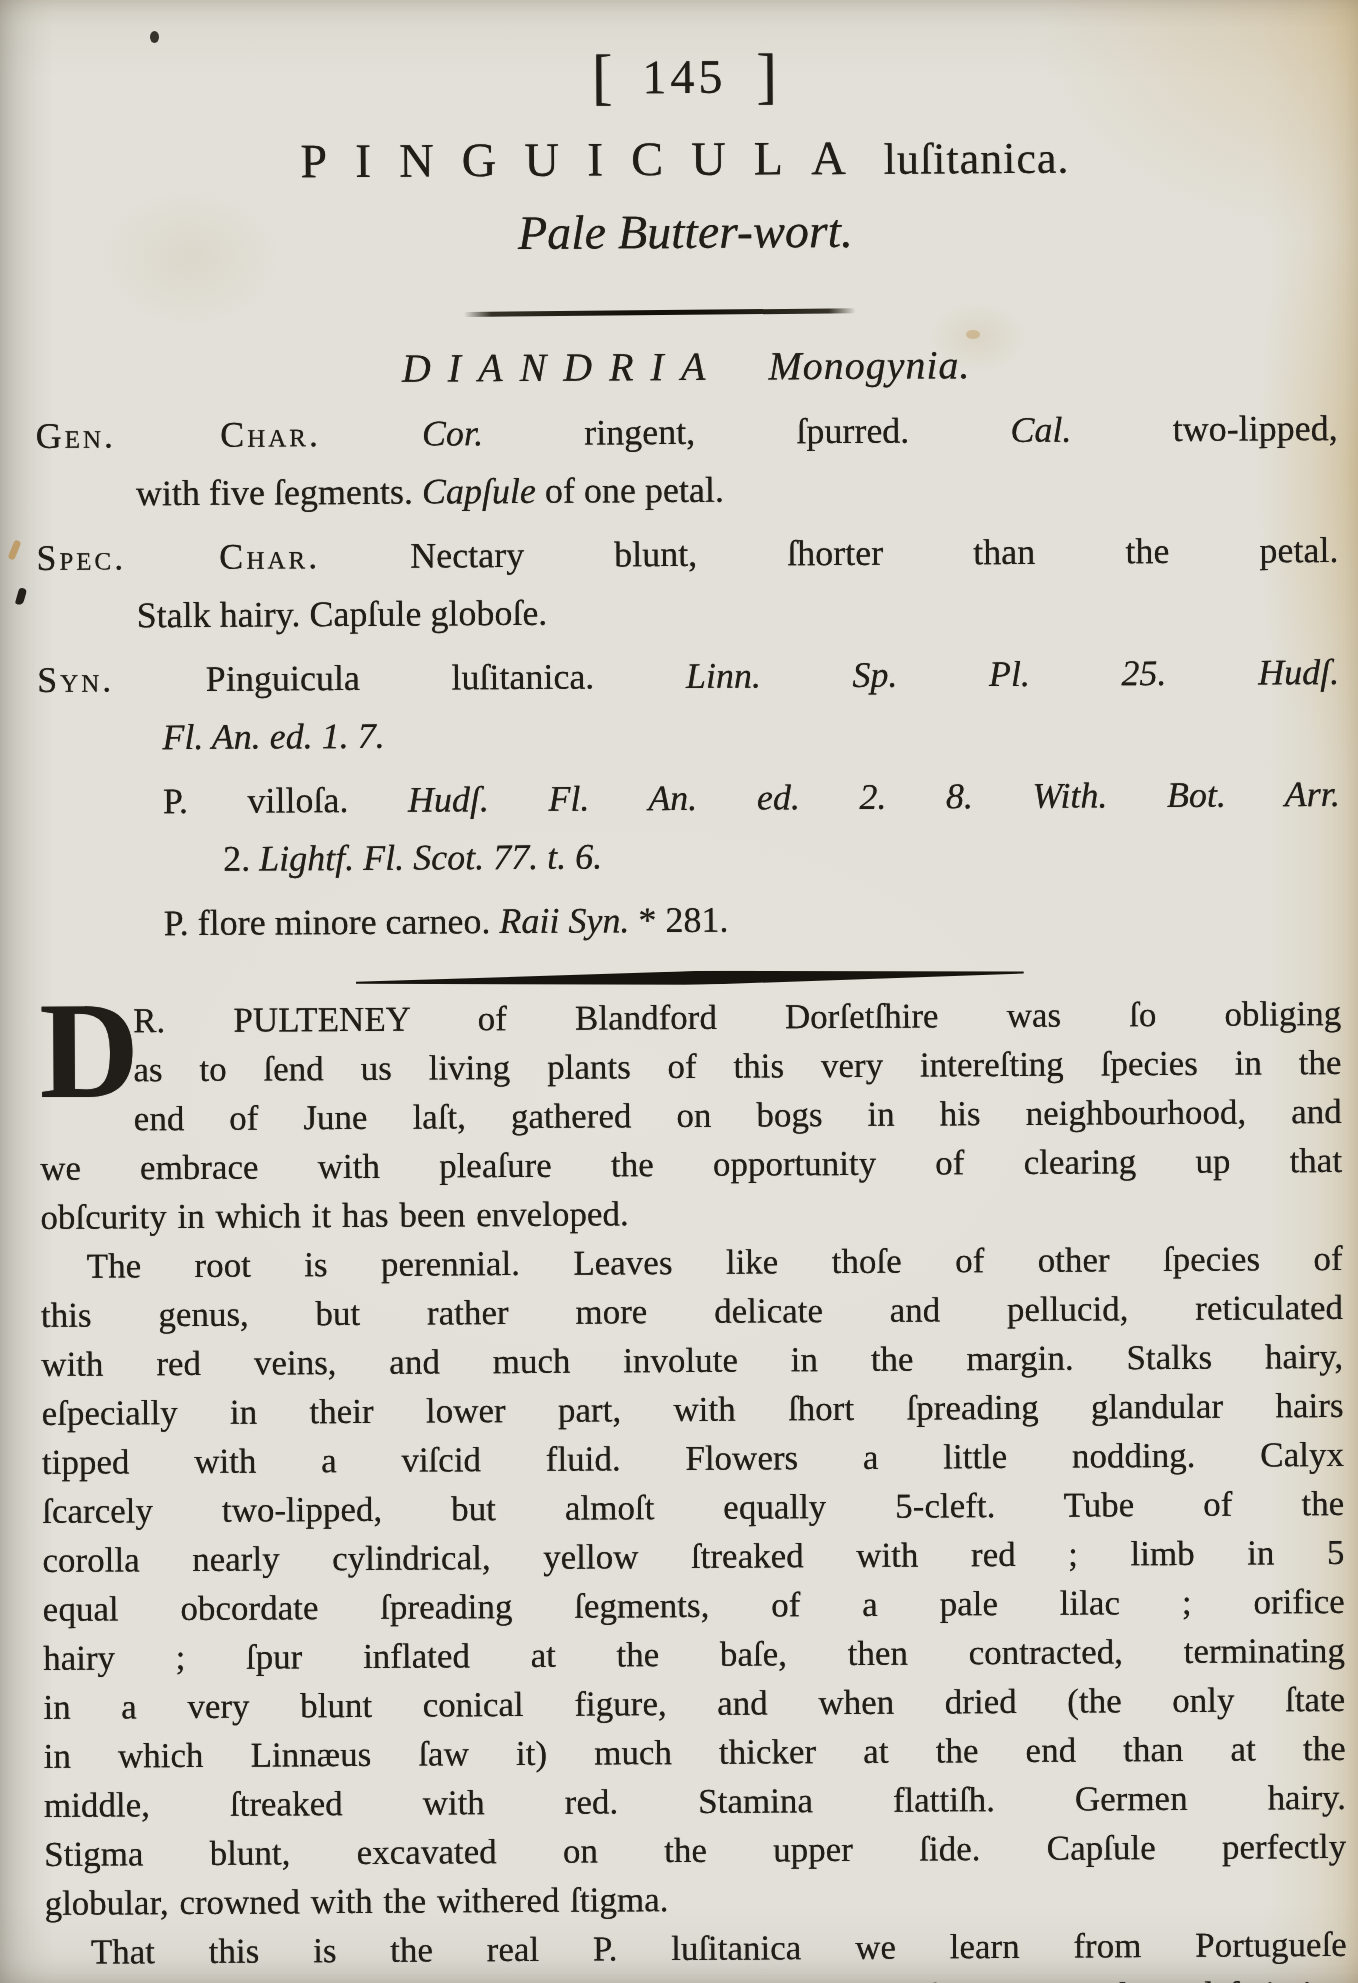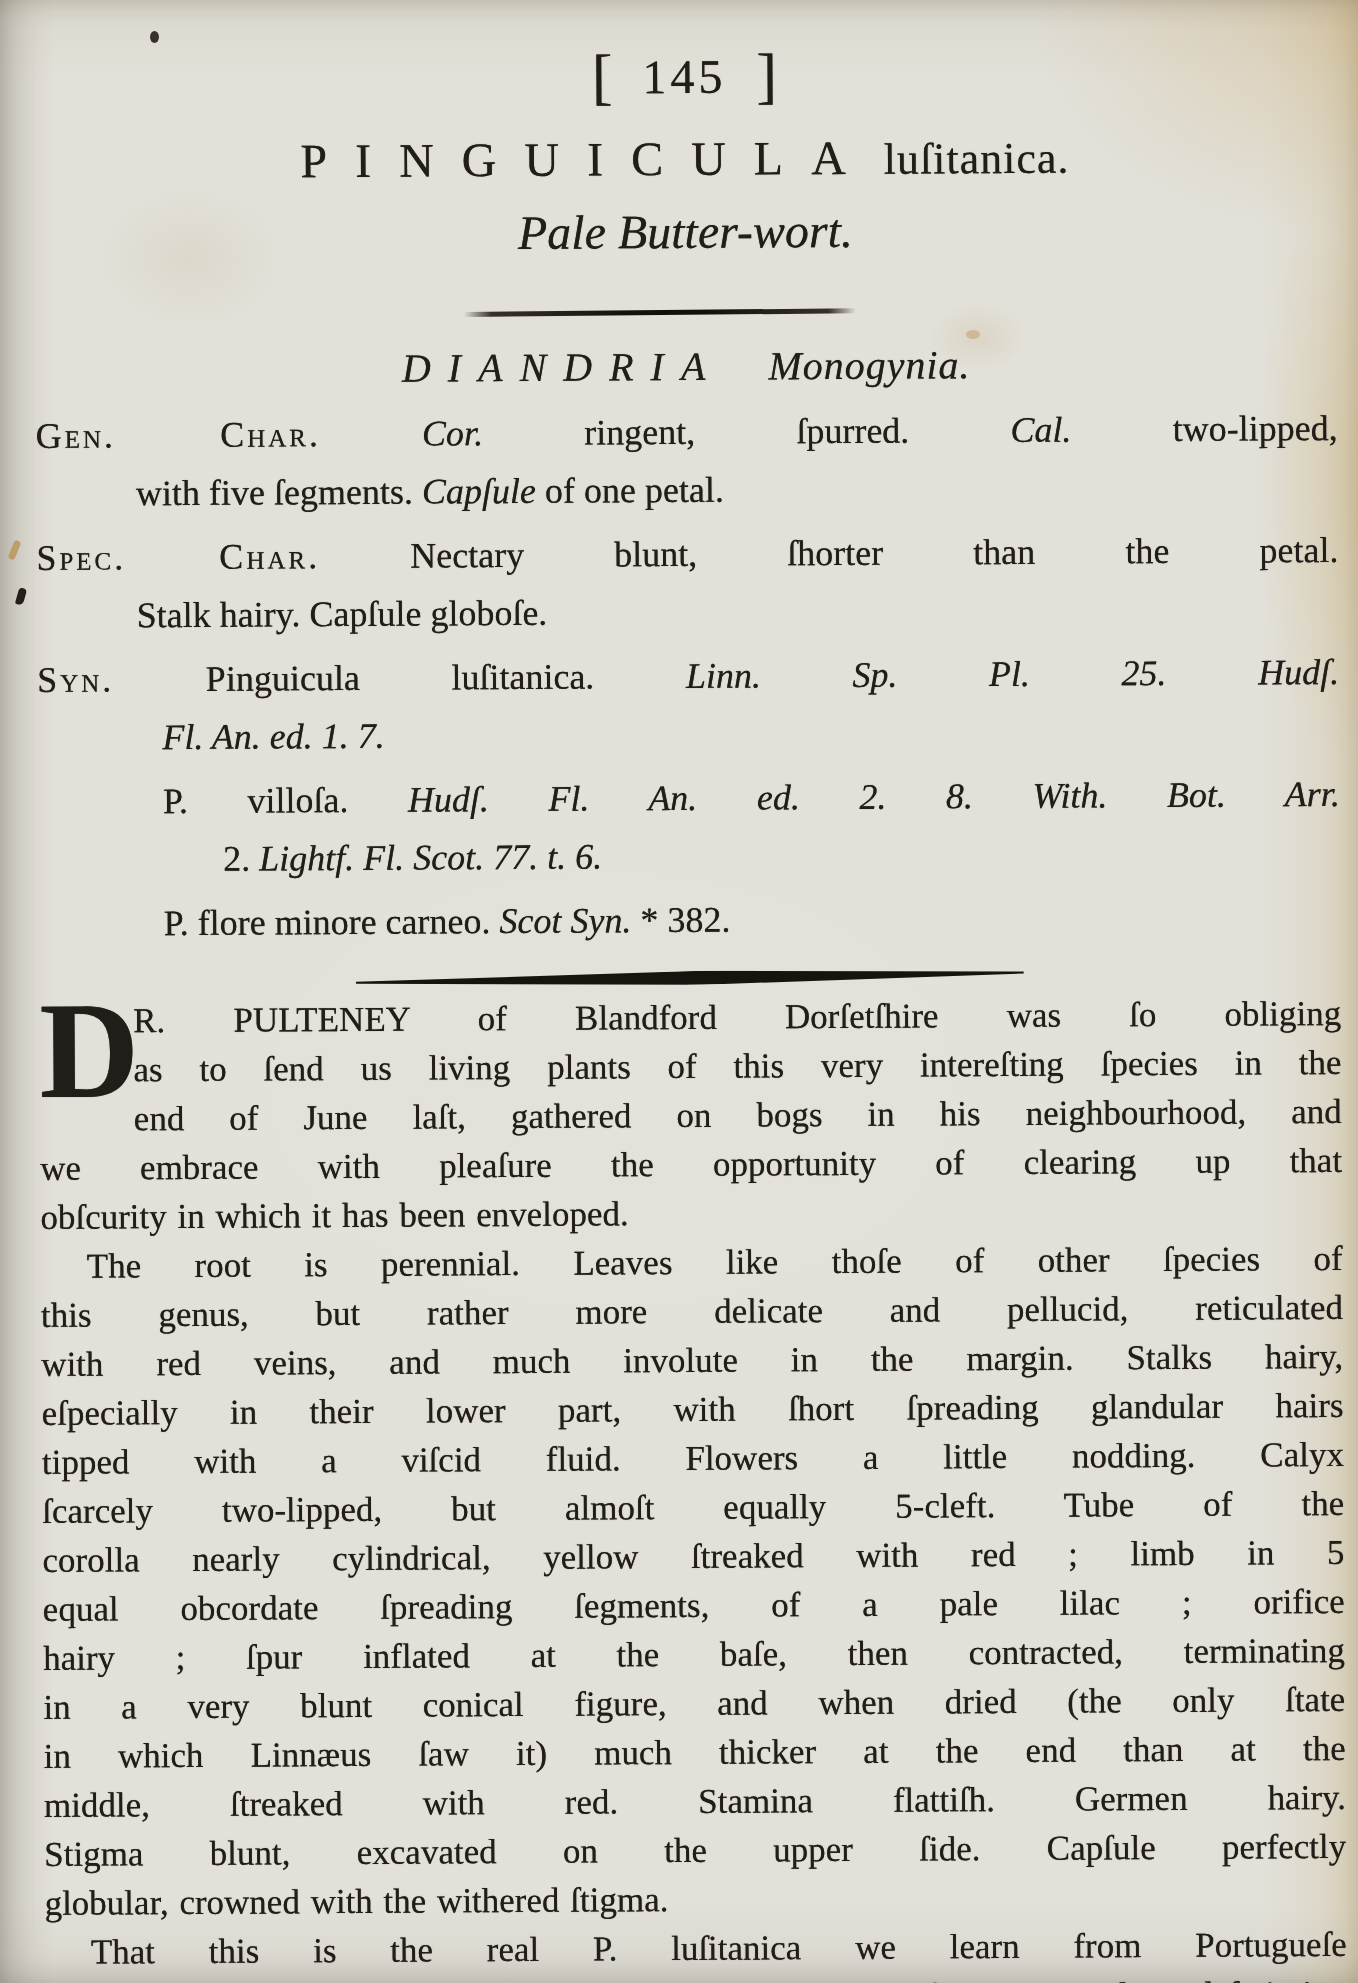--- a/index.html
+++ b/index.html
@@ -141,22 +141,22 @@
         <span>P. villoſa.</span>
         <span class="it">Hudſ. Fl. An. ed. 2. 8. With. Bot. Arr.</span>
       </div>
       <div class="sline left ind185">
         <span>2.</span>
         <span class="it">Lightf. Fl. Scot. 77. t. 6.</span>
       </div>
 
       <div class="sline left ind125 mt6">
         <span>P. flore minore carneo.</span>
-        <span class="it">Scot Syn.</span>
-        <span>* 382.</span>
+        <span class="it">Raii Syn.</span>
+        <span>* 281.</span>
       </div>
     </div>
 
     <div class="rule-swelled"></div>
 
     <div class="bodytext">
       <div class="para">
         <div class="dropcap">D</div>
         <div class="bline">R. PULTENEY of Blandford Dorſetſhire was ſo obliging</div>
         <div class="bline">as to ſend us living plants of this very intereſting ſpecies in the</div>

